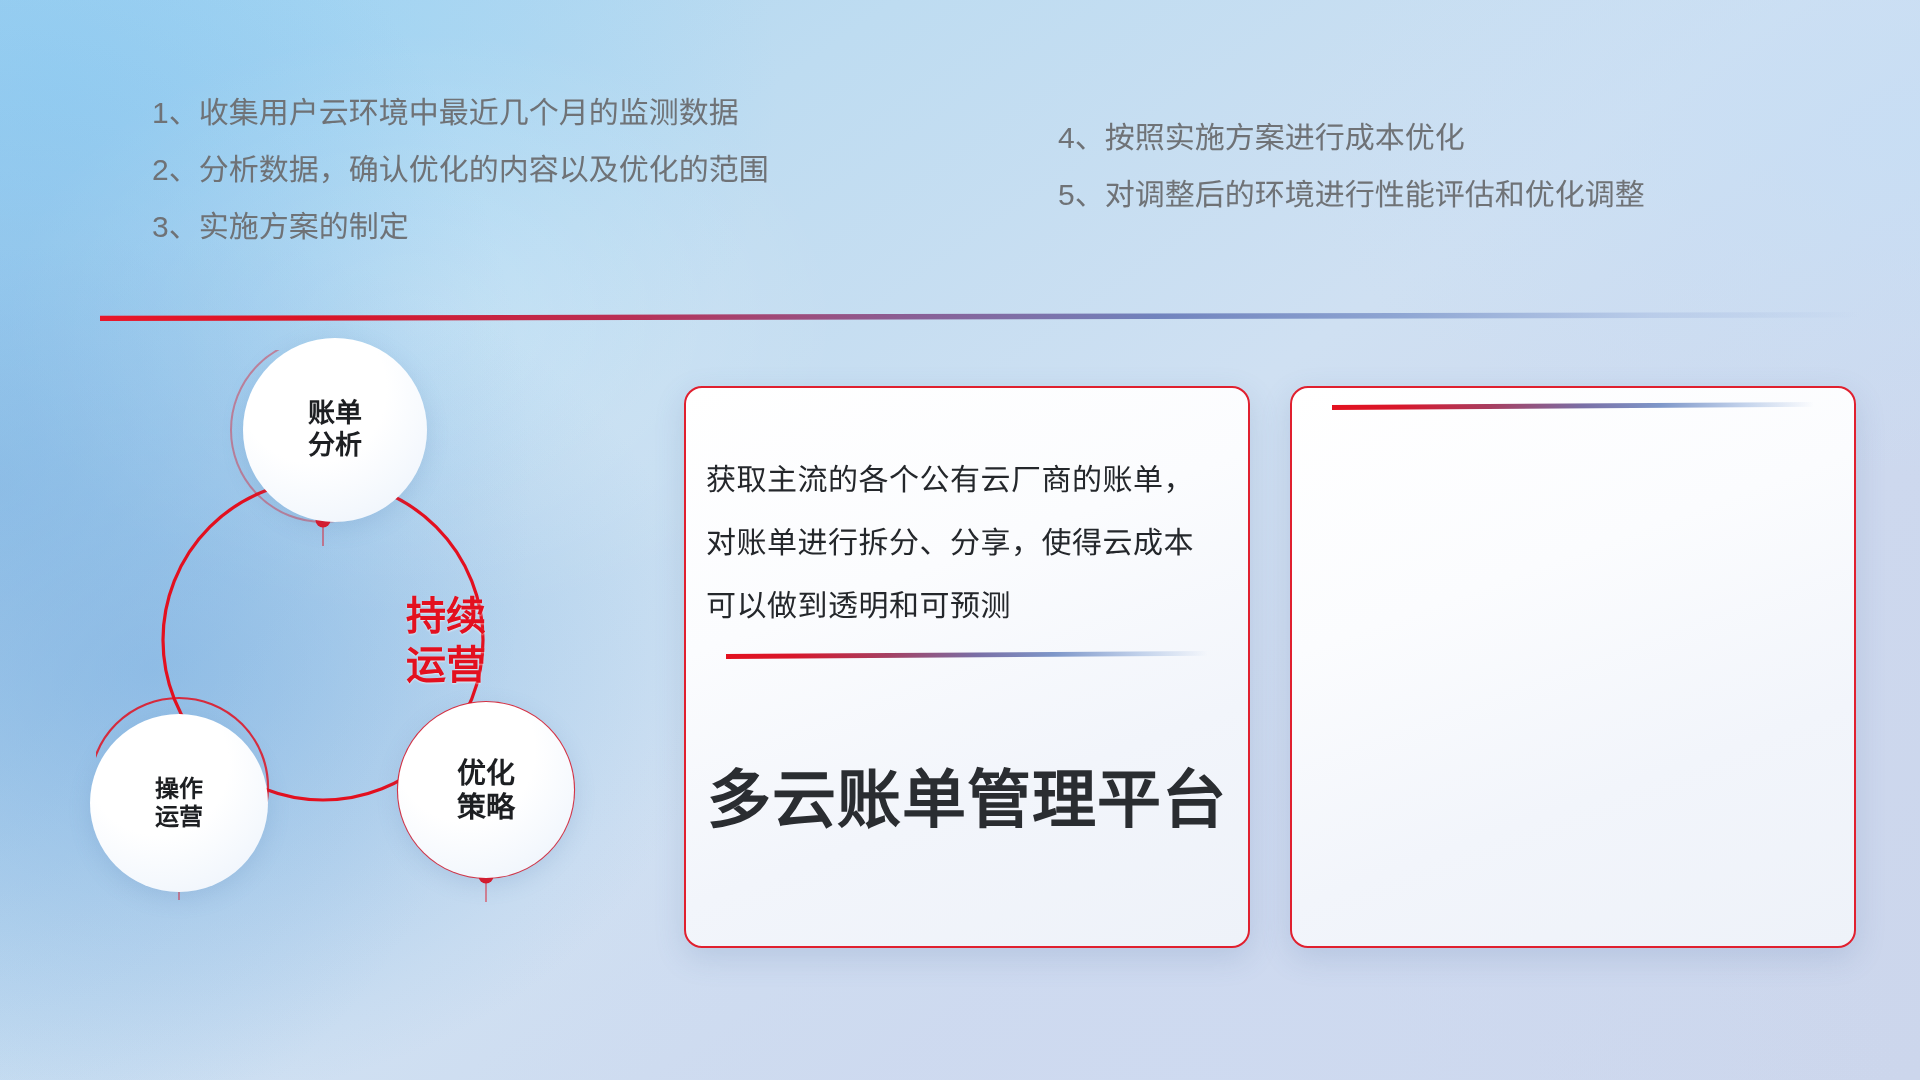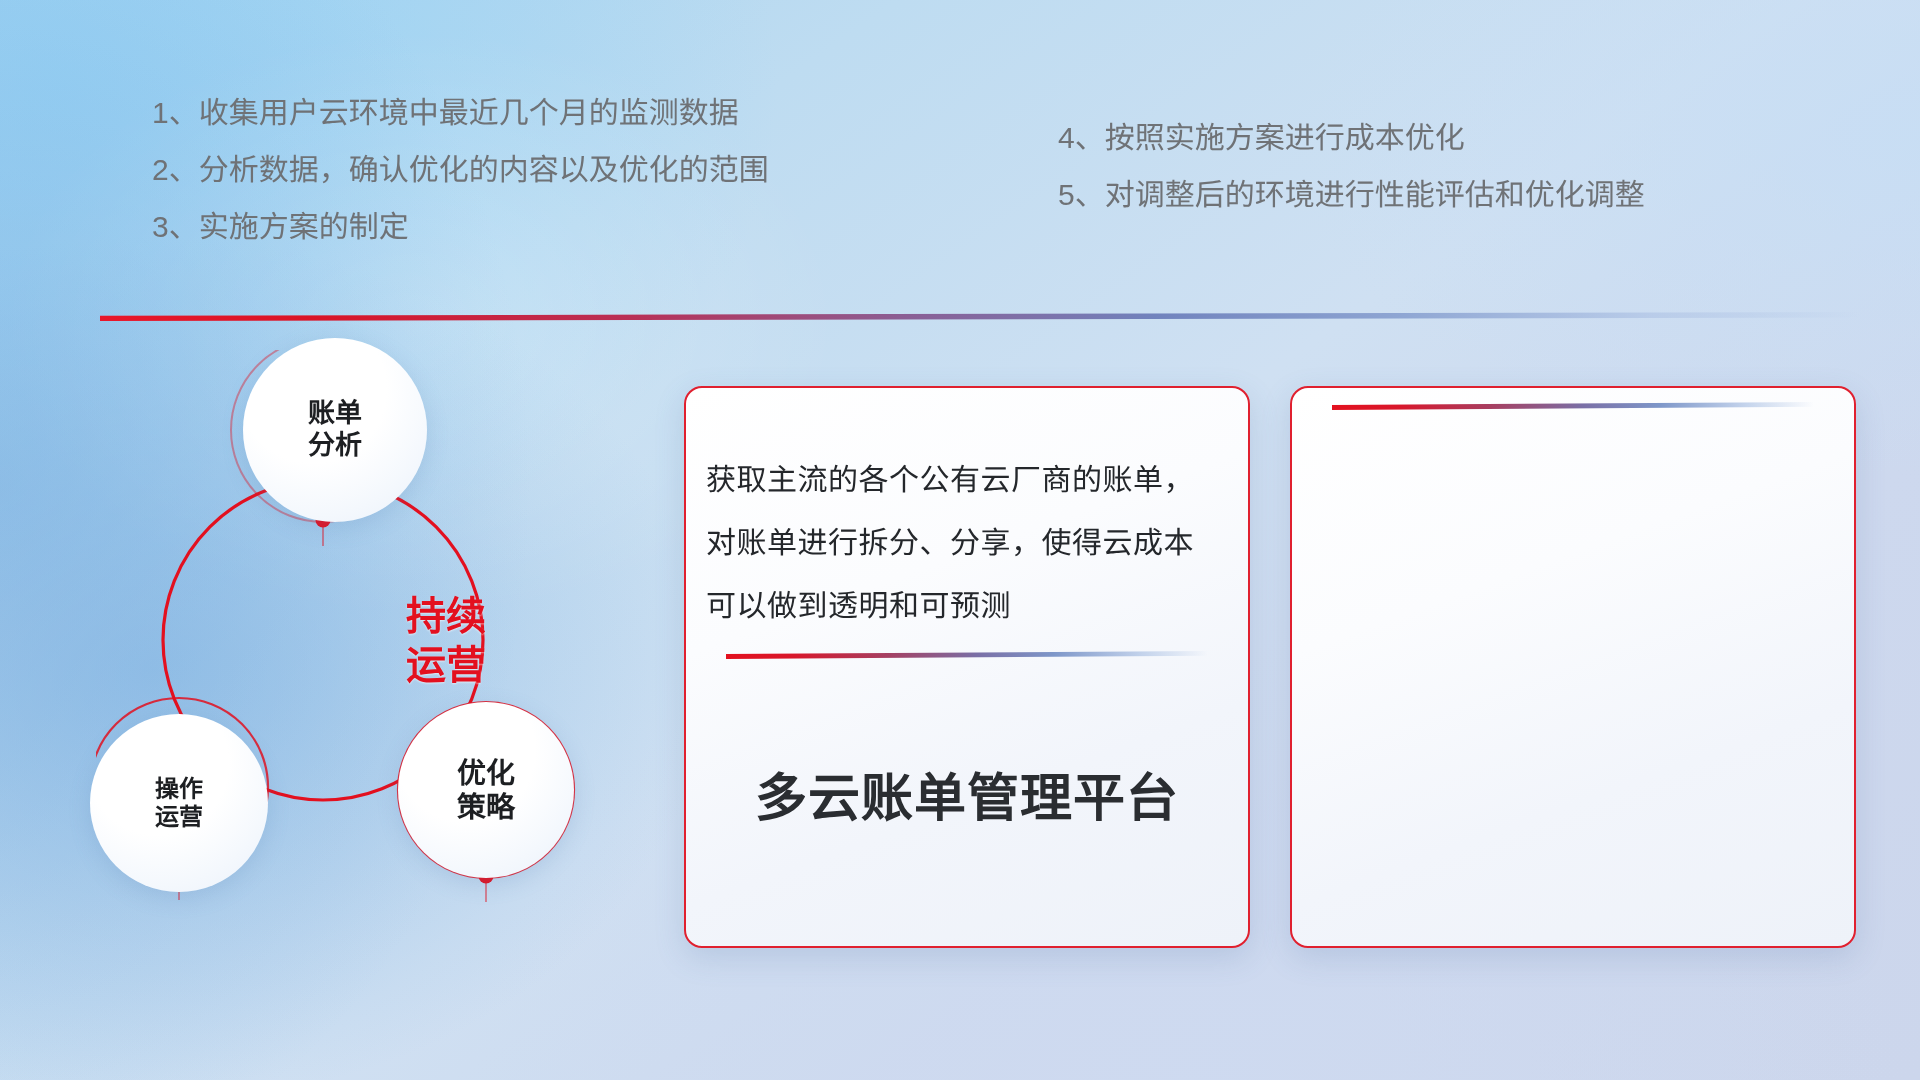--- a/index.html
+++ b/index.html
@@ -76,21 +76,21 @@
     color:#24272b;font-size:30px;line-height:2.1;
     letter-spacing:0.5px;flex:0 0 auto;
   }
   .card-divider{
     margin:14px 40px 0 40px;height:8px;
     background:linear-gradient(90deg,#e3111f 0%,#d8172b 14%,#a44164 34%,#7a6fa6 52%,#7e97c9 68%,rgba(160,185,224,0.6) 86%,rgba(190,208,236,0) 100%);
     clip-path:polygon(0 38%,100% 0,100% 60%,0 100%);
   }
   .card-title{
     flex:1;display:flex;align-items:center;justify-content:center;
-    color:#2a2d31;font-weight:bold;font-size:52px;letter-spacing:1px;
+    color:#2a2d31;font-weight:bold;font-size:64px;letter-spacing:1px;
     padding-bottom:18px;
   }
 </style>
 </head>
 <body>
 
 <div id="slide">
 
   <div class="steps" id="steps-left">
     <div class="step">1、收集用户云环境中最近几个月的监测数据</div>

